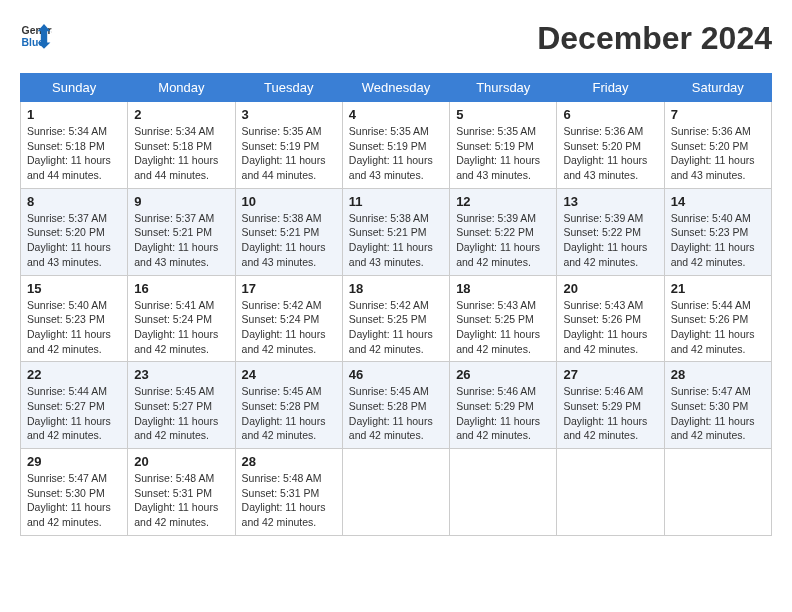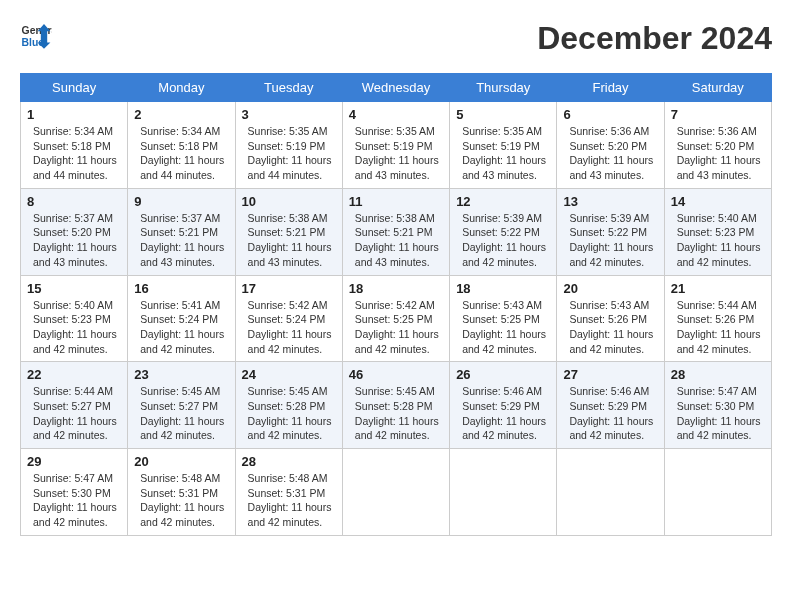--- a/index.html
+++ b/index.html
@@ -67,21 +67,20 @@
       font-size: 13px;
       font-weight: bold;
       color: #222;
       display: block;
       margin-bottom: 2px;
     }
     .day-info {
       color: #333;
       line-height: 1.4;
       font-size: 10.5px;
-      margin-left: 6px;
     }
     .empty-cell {
       background: #fff !important;
     }
   </style>
 </head>
 <body>
 
 <div class="header">
   <div class="logo">

